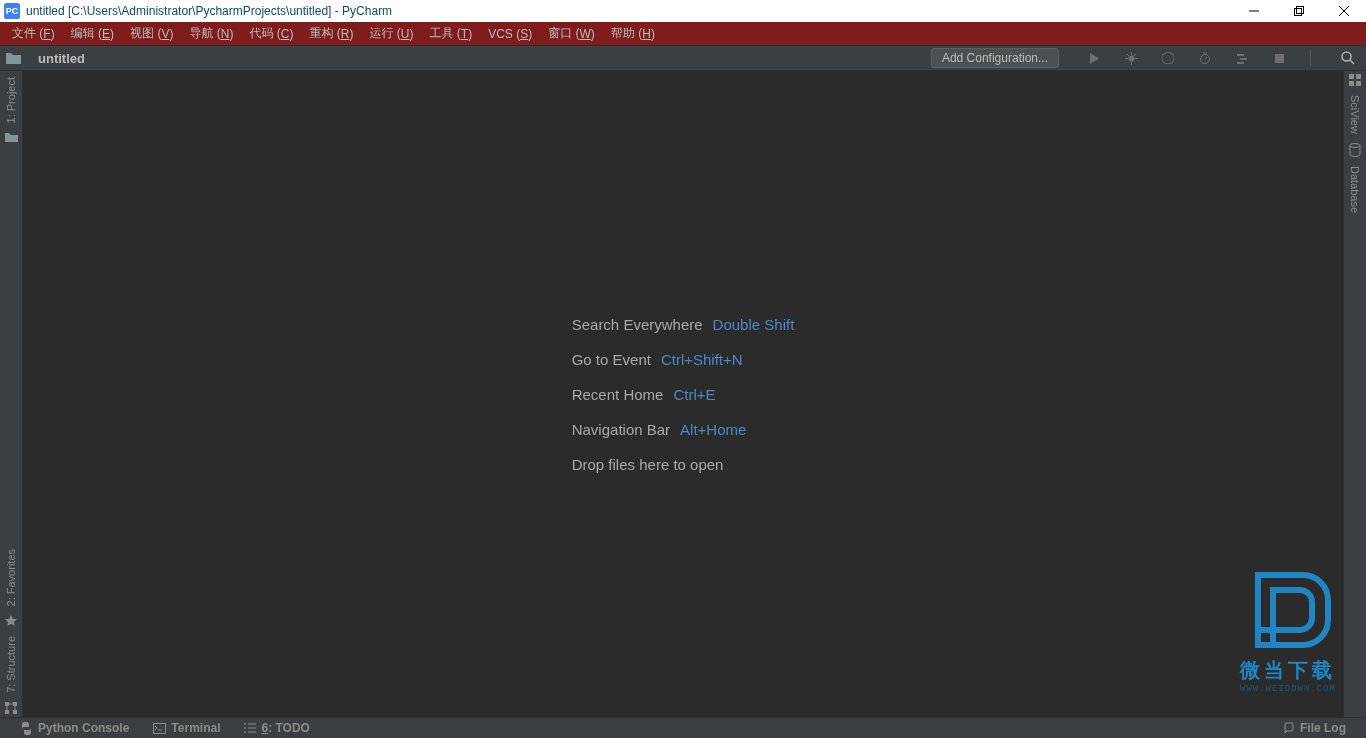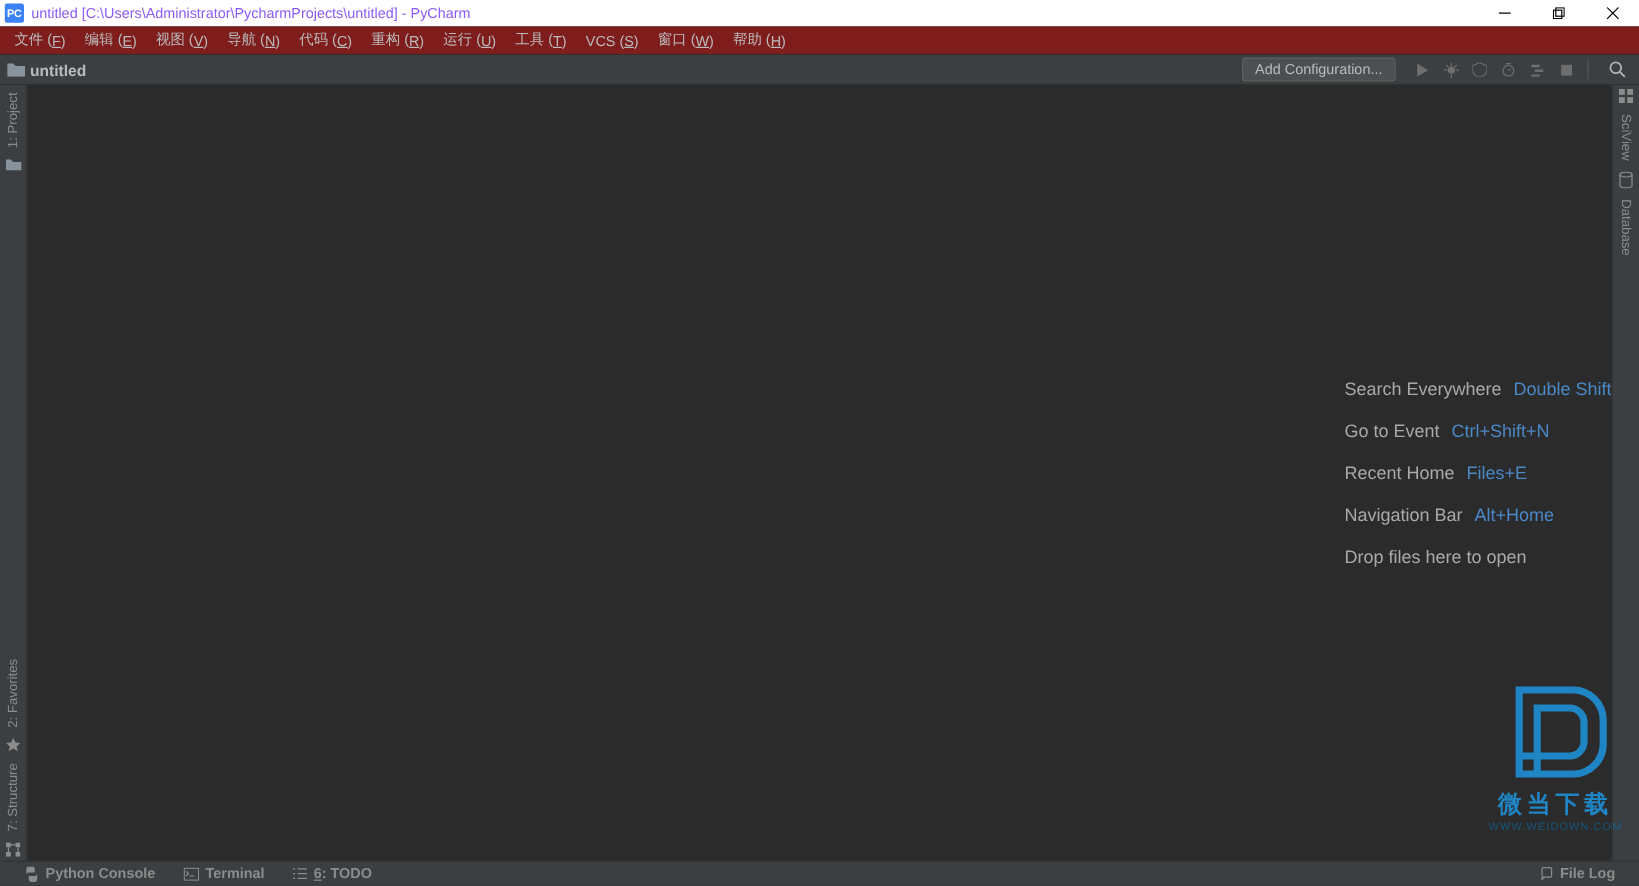--- a/index.html
+++ b/index.html
@@ -1,66 +1,66 @@
 <!DOCTYPE html>
 <html><head>
 <meta charset="utf-8">
 <style>
 * { margin: 0; padding: 0; box-sizing: border-box; font-family: "Microsoft YaHei", "Segoe UI", sans-serif; -webkit-font-smoothing: antialiased; }
 html, body { width: 1366px; height: 738px; overflow: hidden; background: #3c3f41; color: #bbbbbb; }
 
 
 .titlebar { height: 22px; background: #ffffff; display: flex; align-items: center; padding-left: 4px; }
 .titlebar .app-icon { width: 16px; height: 16px; background: #3b82f6; color: #fff; font-size: 9px; font-weight: bold; display: flex; align-items: center; justify-content: center; border-radius: 2px; }
-.titlebar .title-text { color: #8b5cf6; font-size: 12px; margin-left: 6px; flex: 1; }
+.titlebar .title-text { color: #0c4a6e; font-size: 12px; margin-left: 6px; flex: 1; }
 .titlebar .win-btns { display: flex; height: 100%; }
 .titlebar .win-btn { width: 45px; display: flex; align-items: center; justify-content: center; color: #000; font-size: 10px; }
 .titlebar .win-btn svg { stroke: #000; stroke-width: 1; fill: none; }
 
 
 .menubar { height: 24px; background: #7f1d1d; display: flex; align-items: center; padding: 0 4px; border-bottom: 1px solid #2d2f30; }
 .menubar .menu-item { padding: 0 8px; font-size: 12px; color: #bbbbbb; cursor: default; height: 100%; display: flex; align-items: center; }
 .menubar .menu-item .accel { text-decoration: underline; }
 
 
-.navbar { height: 25px; background: #3c3f41; display: flex; align-items: center; padding: 0 6px; border-bottom: 1px solid #2d2f30; }
+.navbar { height: 25px; background: #3c3f41; display: flex; align-items: center; padding: 0 6px; border-bottom: 1px solid #2d2f30; gap: 13px; }
 .navbar .folder-icon { color: #9aa7b0; margin-right: 4px; }
 .navbar .breadcrumb { font-size: 13px; font-weight: bold; color: #bbbbbb; }
 .navbar .spacer { flex: 1; }
 .navbar .config-btn { background: #4c5052; border: 1px solid #5e6060; border-radius: 3px; padding: 1px 10px; font-size: 12px; color: #bbbbbb; margin-right: 10px; height: 20px; display:flex; align-items:center;text-align:right; }
 .navbar .tbtn { width: 24px; height: 22px; display: flex; align-items: center; justify-content: center; color: #6e6e6e; }
 .navbar .tbtn.search { color: #afb1b3; margin-left: 6px; }
 
 
 .main { display: flex; height: 646px; }
 .left-gutter, .right-gutter { width: 23px; background: #3c3f41; display: flex; flex-direction: column; justify-content: space-between; border-right: 1px solid #2d2f30; }
 .right-gutter { border-right: none; border-left: 1px solid #2d2f30; }
 .gutter-top, .gutter-bottom { display: flex; flex-direction: column; align-items: center; }
 .gutter-item { writing-mode: vertical-rl; transform: rotate(180deg); font-size: 11px; color: #8c8c8c; padding: 6px 0; cursor: default; }
 .right-gutter .gutter-item { transform: none; }
 .gutter-icon { color: #8c8c8c; font-size: 12px; padding: 3px 0; }
 
-.editor { flex: 1; background: #2b2b2b; display: flex; align-items: center; justify-content: flex-end; }
+.editor { flex: 1; background: #2b2b2b; display: flex; align-items: center; justify-content: center; }
 .hints { text-align: left; }
 .hint-row { font-size: 15px; color: #8c8c8c; margin: 18px 0; }
 .hint-label { color: #a9a9a9; margin-right: 10px; }
 .hint-key { color: #4a88c7; }
 
 
 .toolwin-bar { height: 21px; background: #3c3f41; border-top: 1px solid #2d2f30; display: flex; align-items: center; padding: 0 8px; font-size: 12px; color: #8c8c8c; font-weight: bold; }
 .toolwin-bar .tw-item { display: flex; align-items: center; margin: 0 12px; }
 .toolwin-bar .tw-icon { margin-right: 5px; font-size: 11px; }
 .toolwin-bar .spacer { flex: 1; }
 @keyframes spin { to { transform: rotate(360deg);} }
 
 
-.watermark { position: absolute; right: 14px; bottom: 44px; text-align: center; color: #1f8fd6; opacity: 0.9; pointer-events: none; }
+.watermark { position: absolute; right: 28px; bottom: 44px; text-align: center; color: #1f8fd6; opacity: 0.9; pointer-events: none; }
 .watermark svg { display:block; margin:0 auto 2px auto; }
 .watermark .wm-text1 { font-size: 20px; font-weight:bold; letter-spacing:4px; color:#1f8fd6;}
-.watermark .wm-text2 { font-size: 9px; color:#155d87; letter-spacing:1px; }
+.watermark .wm-text2 { font-size: 9px; color:#155d87; letter-spacing:1px;font-family:Liberation Mono, monospace; }
 
 svg { display: block; }
 </style>
 </head>
 <body>
 
 <div class="titlebar">
   <div class="app-icon">PC</div>
   <div class="title-text">untitled [C:\Users\Administrator\PycharmProjects\untitled] - PyCharm</div>
   <div class="win-btns">
@@ -186,21 +186,21 @@
             <line x1="4" y1="2" x2="8" y2="2" stroke="#8c8c8c"></line>
           </svg>
         </div>
       </div>
   </div>
 
   <div class="editor">
     <div class="hints" id="hints">
         <div class="hint-row"><span class="hint-label">Search Everywhere</span><span class="hint-key">Double Shift</span></div>
         <div class="hint-row"><span class="hint-label">Go to Event</span><span class="hint-key">Ctrl+Shift+N</span></div>
-        <div class="hint-row"><span class="hint-label">Recent Home</span><span class="hint-key">Files+E</span></div>
+        <div class="hint-row"><span class="hint-label">Recent Home</span><span class="hint-key">Ctrl+E</span></div>
         <div class="hint-row"><span class="hint-label">Navigation Bar</span><span class="hint-key">Alt+Home</span></div>
         <div class="hint-row"><span class="hint-label">Drop files here to open</span></div>
       </div>
   </div>
 
   <div class="right-gutter">
     <div class="gutter-top" id="right-top">
         <div class="gutter-icon">
           <svg width="12" height="12">
             <rect x="0" y="0" width="5" height="5" fill="#8c8c8c"></rect>

